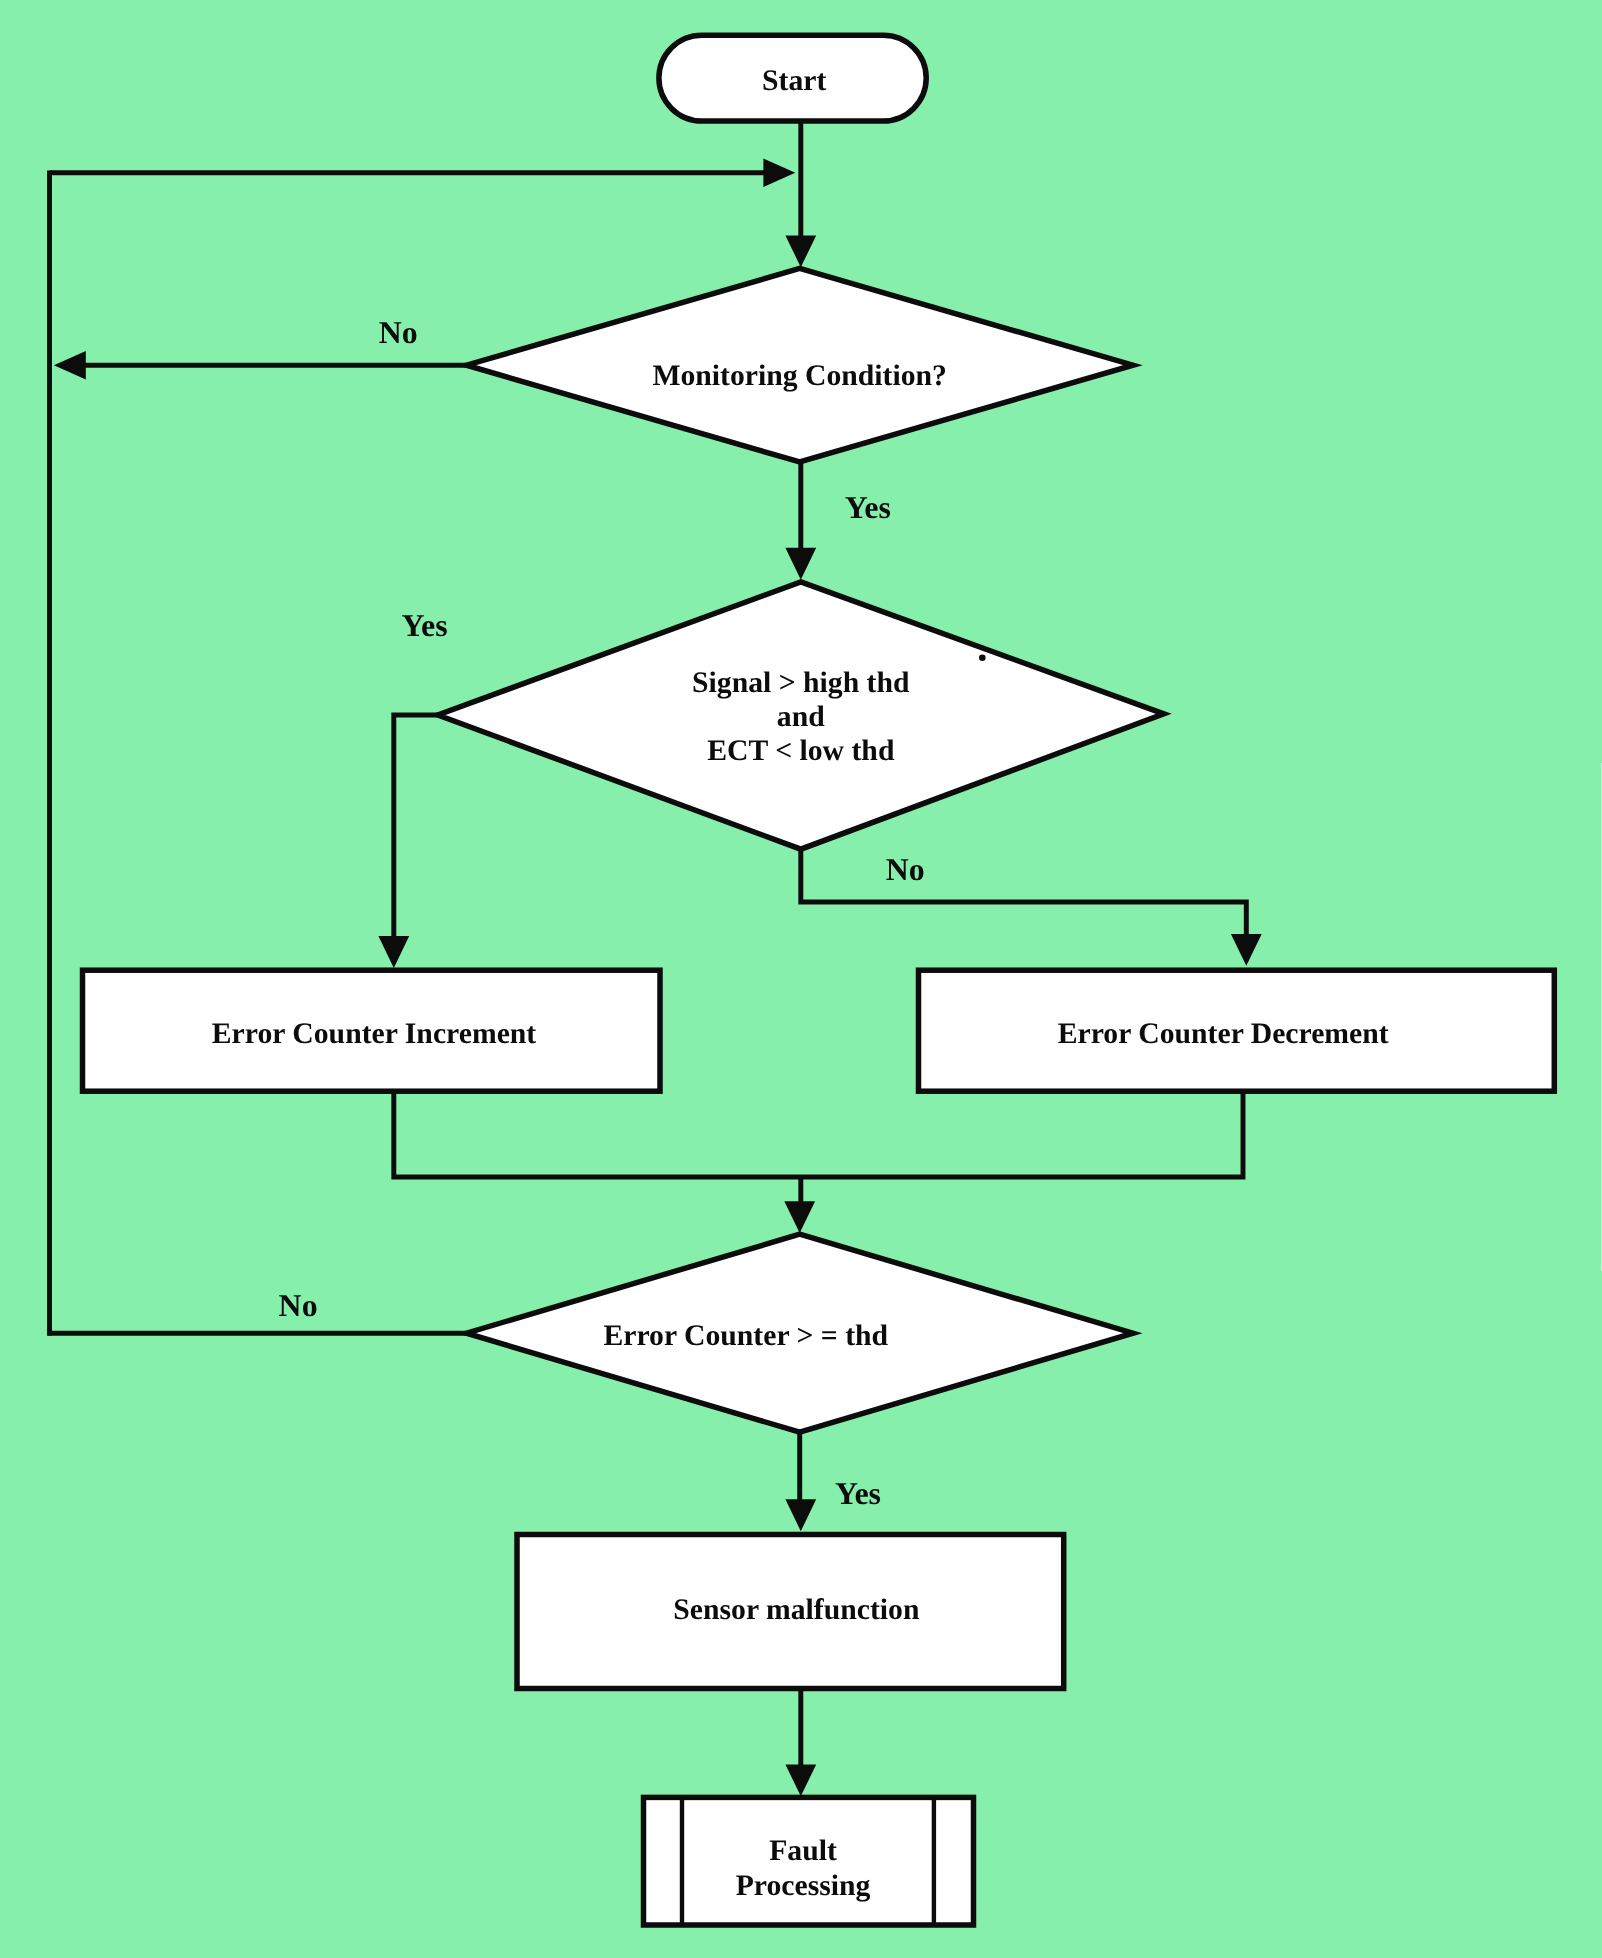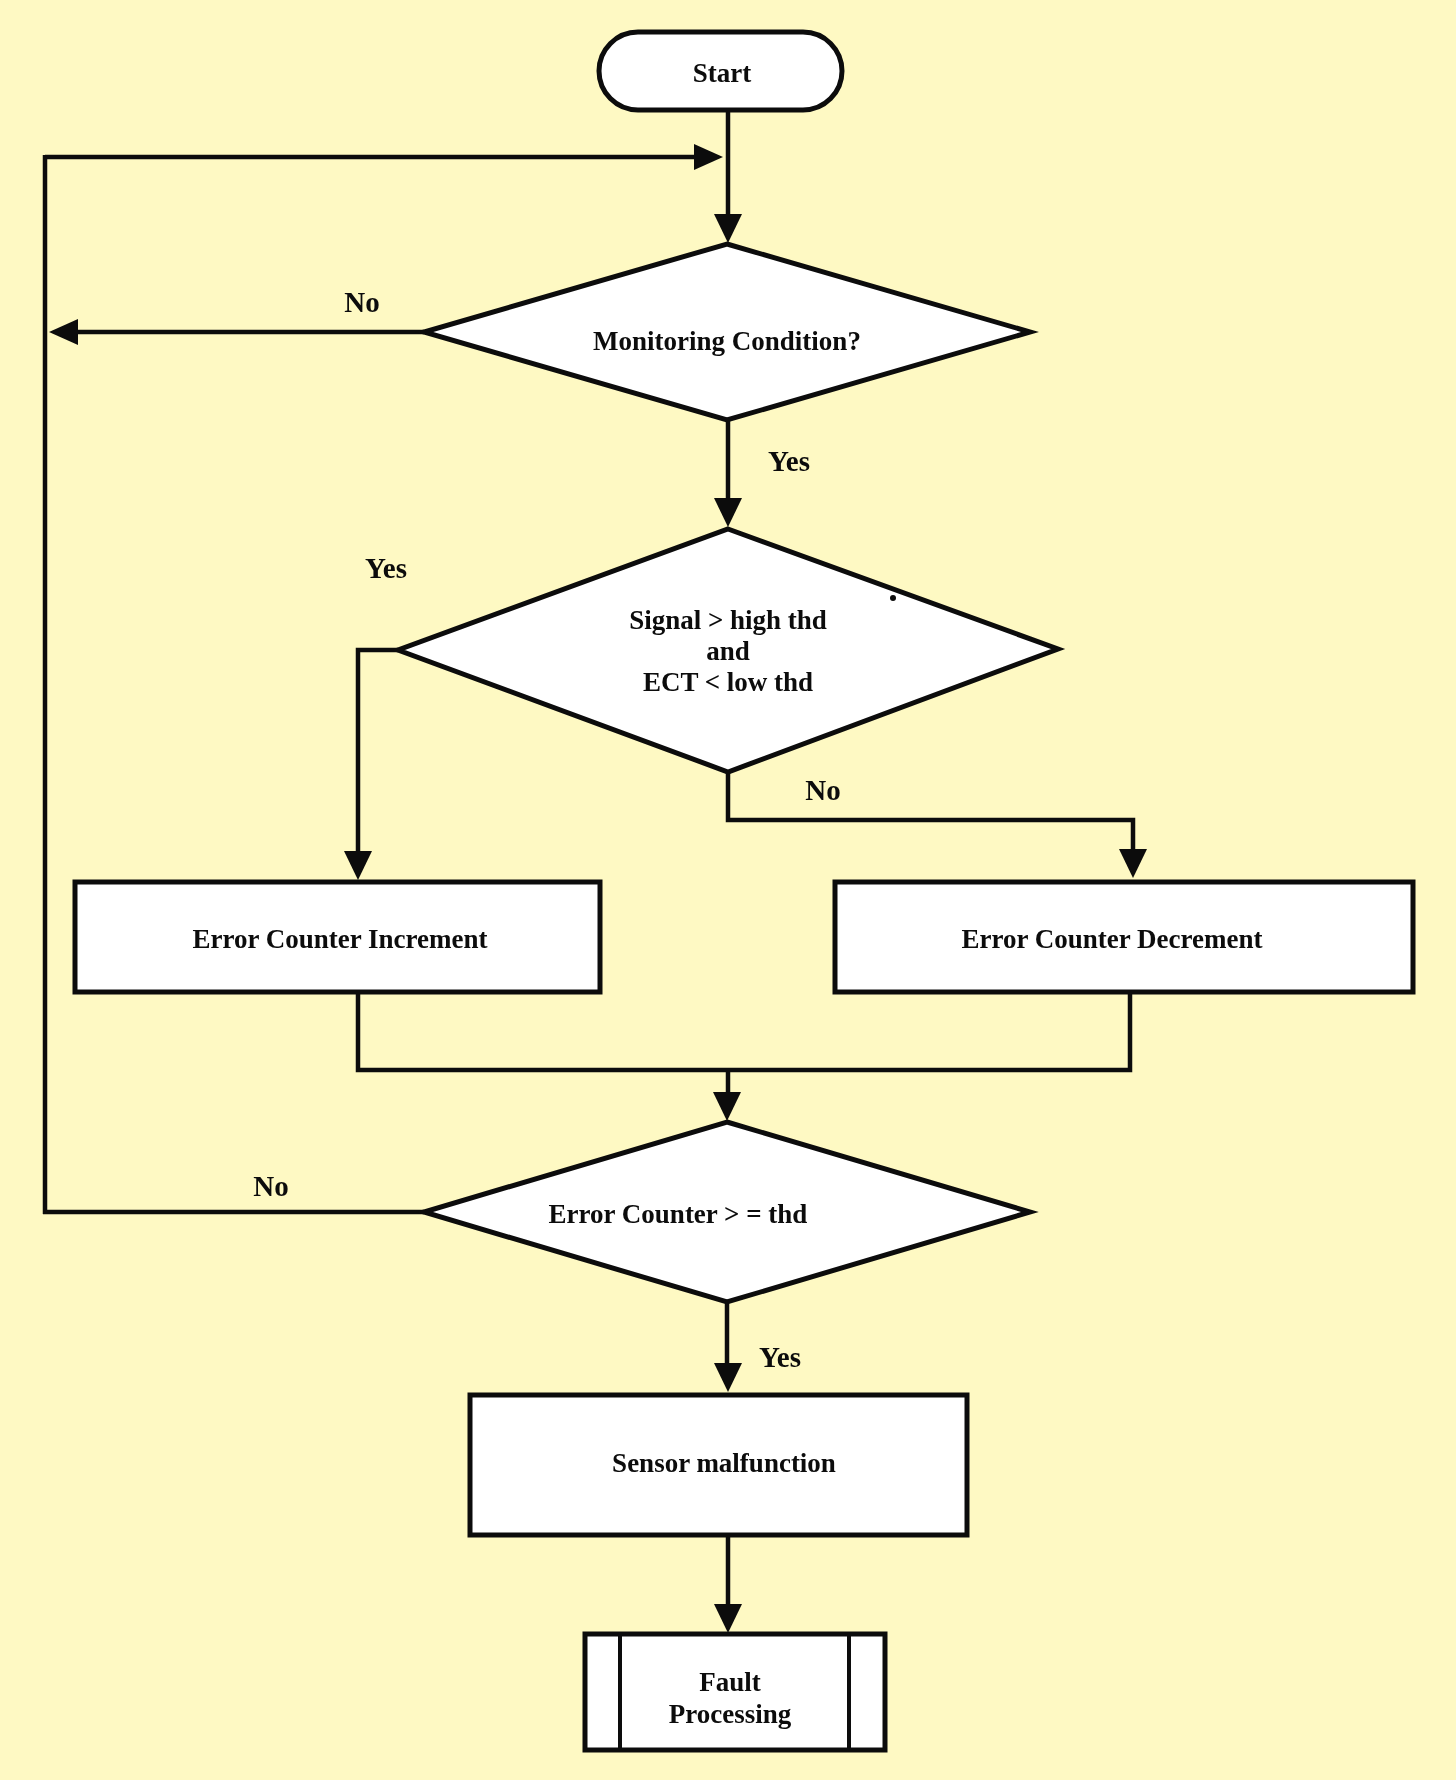--- a/index.html
+++ b/index.html
@@ -1,16 +1,16 @@
 <!DOCTYPE html>
 <html><head>
 <meta charset="utf-8">
 <style>
   html,body{margin:0;padding:0;background:#ffffff;}
-  .page{width:1456px;height:1780px;background:#fef9c3;position:relative;}
+  .page{width:1456px;height:1780px;background:#86efac;position:relative;}
   svg{display:block;}
   .shape{fill:#ffffff;stroke:#0c0c0c;stroke-width:5;}
   .thin-inner{fill:none;stroke:#0c0c0c;stroke-width:4;}
   .edge{stroke:#0c0c0c;stroke-width:4.5;fill:none;}
   .arrowhead{fill:#0c0c0c;stroke:none;}
   text{font-family:"Liberation Serif","DejaVu Serif",serif;font-weight:700;fill:#0c0c0c;}
   .node-text{font-size:27px;text-anchor:middle;}
   .edge-label{font-size:29px;text-anchor:middle;}
   .dot{fill:#0c0c0c;}
 </style>

